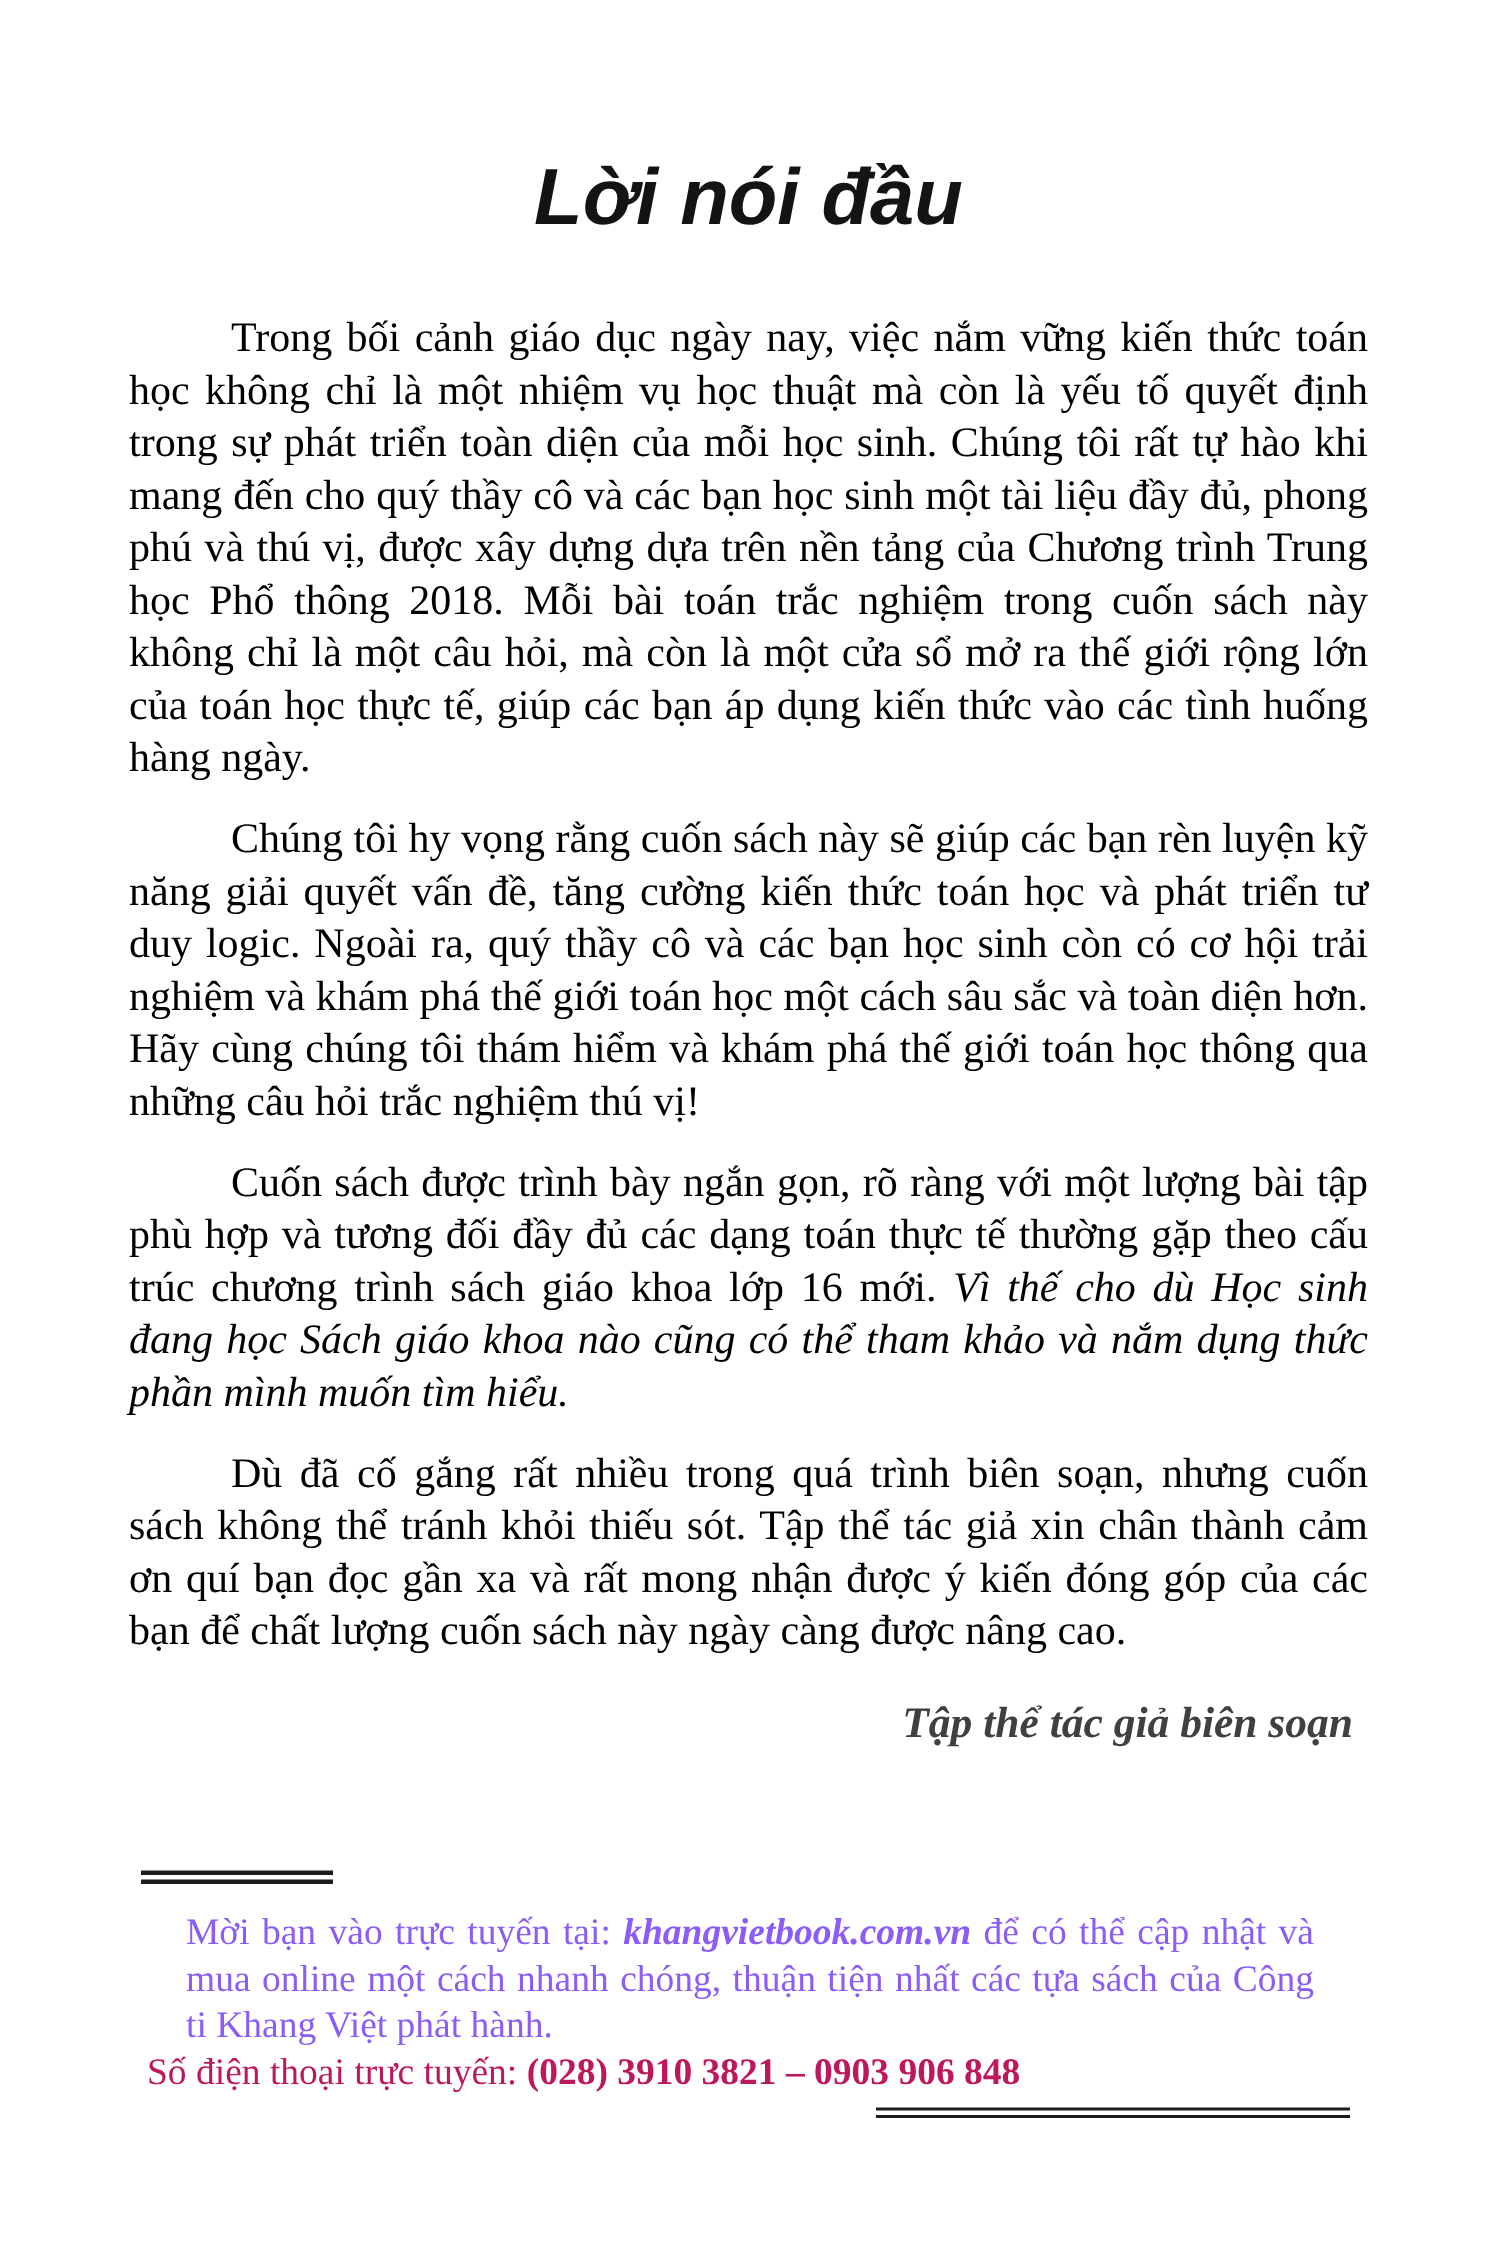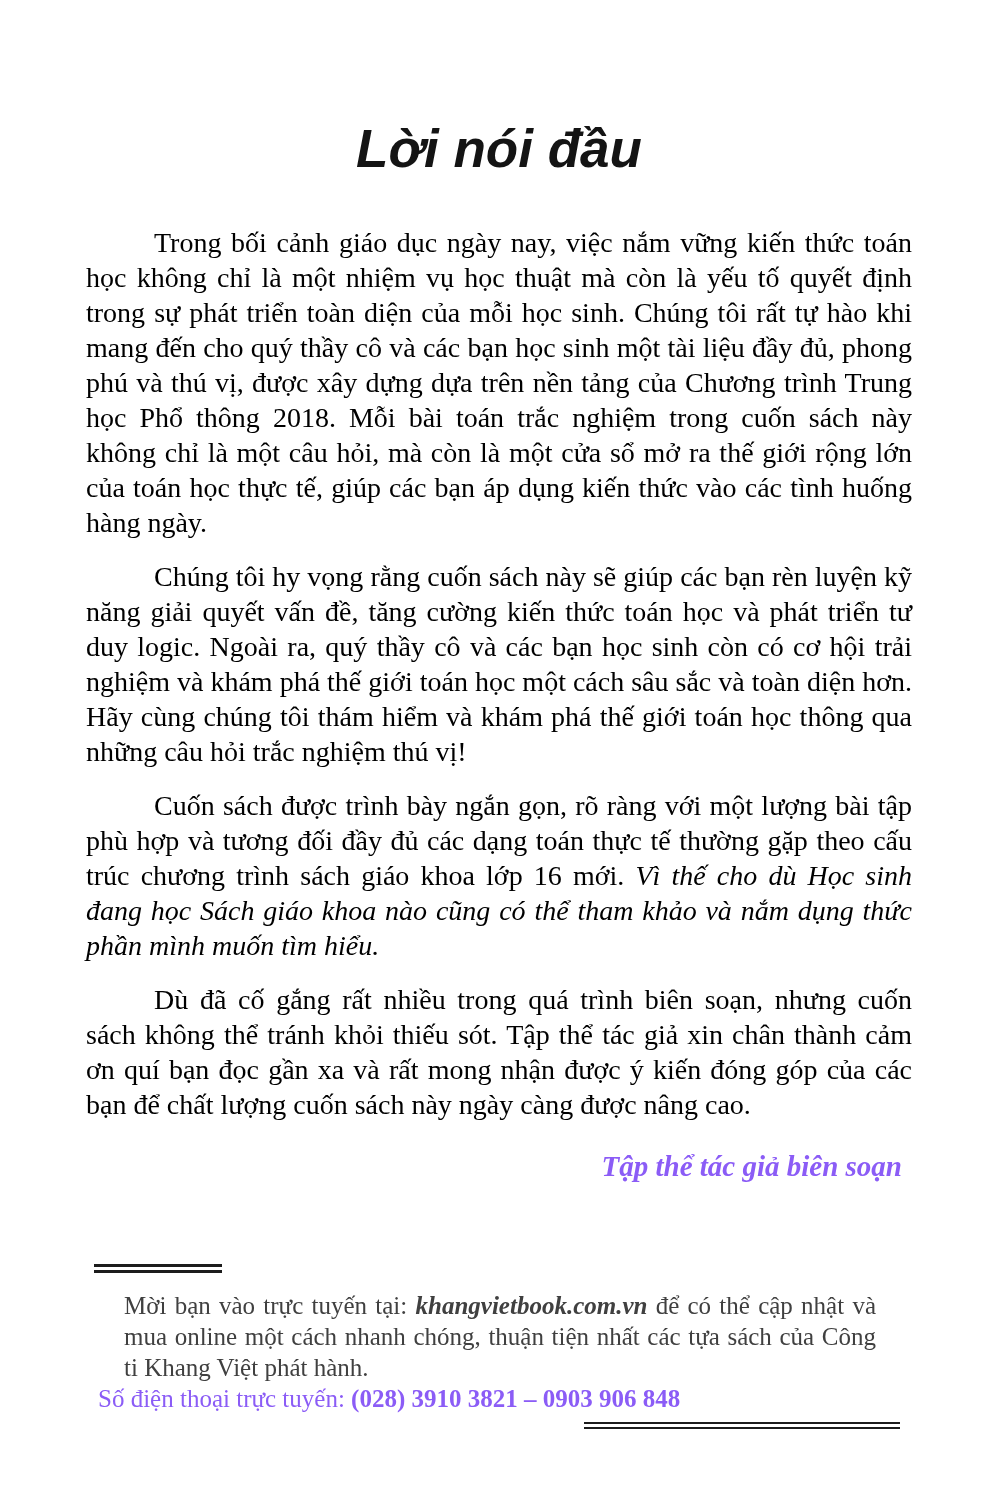--- a/index.html
+++ b/index.html
@@ -4,21 +4,21 @@
 <style>
   html, body { margin: 0; padding: 0; background: #e8e8e8; }
   .page {
     position: relative;
     width: 1000px;
     height: 1500px;
     margin: 0 auto;
     background: #ffffff;
     color: #1a1a1a;
     box-sizing: border-box;
-    padding: 17px 88px 0 86px;
+    padding: 0 88px 0 86px;
     overflow: hidden;
     font-family: "Liberation Serif", "DejaVu Serif", serif;
   }
   .doc-title {
     margin: 100px 0 44px 0;
     text-align: center;
     font-family: "Liberation Sans", "DejaVu Sans", sans-serif;
     font-weight: bold;
     font-style: italic;
     font-size: 53px;
@@ -35,42 +35,42 @@
   }
   .italic-run { font-style: italic; }
   .signature {
     margin: 26px 0 0 0;
     padding-right: 10px;
     text-align: right;
     font-weight: bold;
     font-style: italic;
     font-size: 29px;
     line-height: 36px;
-    color: #8b5cf6;
+    color: #404040;
   }
   .rule-double-top {
     width: 128px;
     height: 3px;
     margin: 80px 0 17px 8px;
     border-top: 3px solid #1c1c1c;
     border-bottom: 3px solid #1c1c1c;
   }
   .footer-invite {
     margin: 0 36px 0 38px;
     font-size: 25px;
     line-height: 31px;
     text-align: justify;
-    color: #404040;
+    color: #8b5cf6;
   }
   .website { font-weight: bold; font-style: italic; }
   .footer-phone {
     margin: 0 0 0 12px;
     font-size: 25px;
     line-height: 31px;
-    color: #8b5cf6;
+    color: #be185d;
   }
   .phone-numbers { font-weight: bold; }
   .rule-double-bottom {
     width: 316px;
     height: 3px;
     margin: 8px 12px 0 auto;
     border-top: 2px solid #1c1c1c;
     border-bottom: 2px solid #1c1c1c;
   }
 </style>

